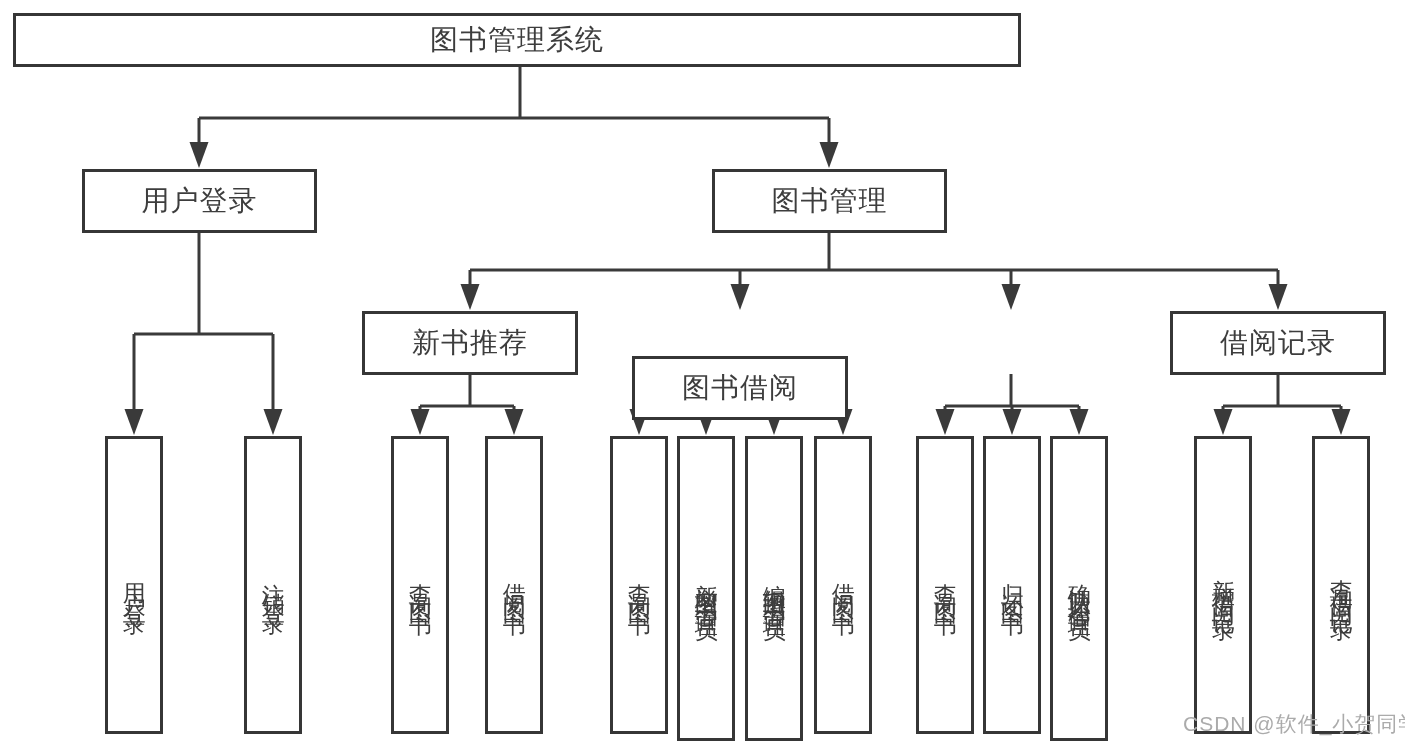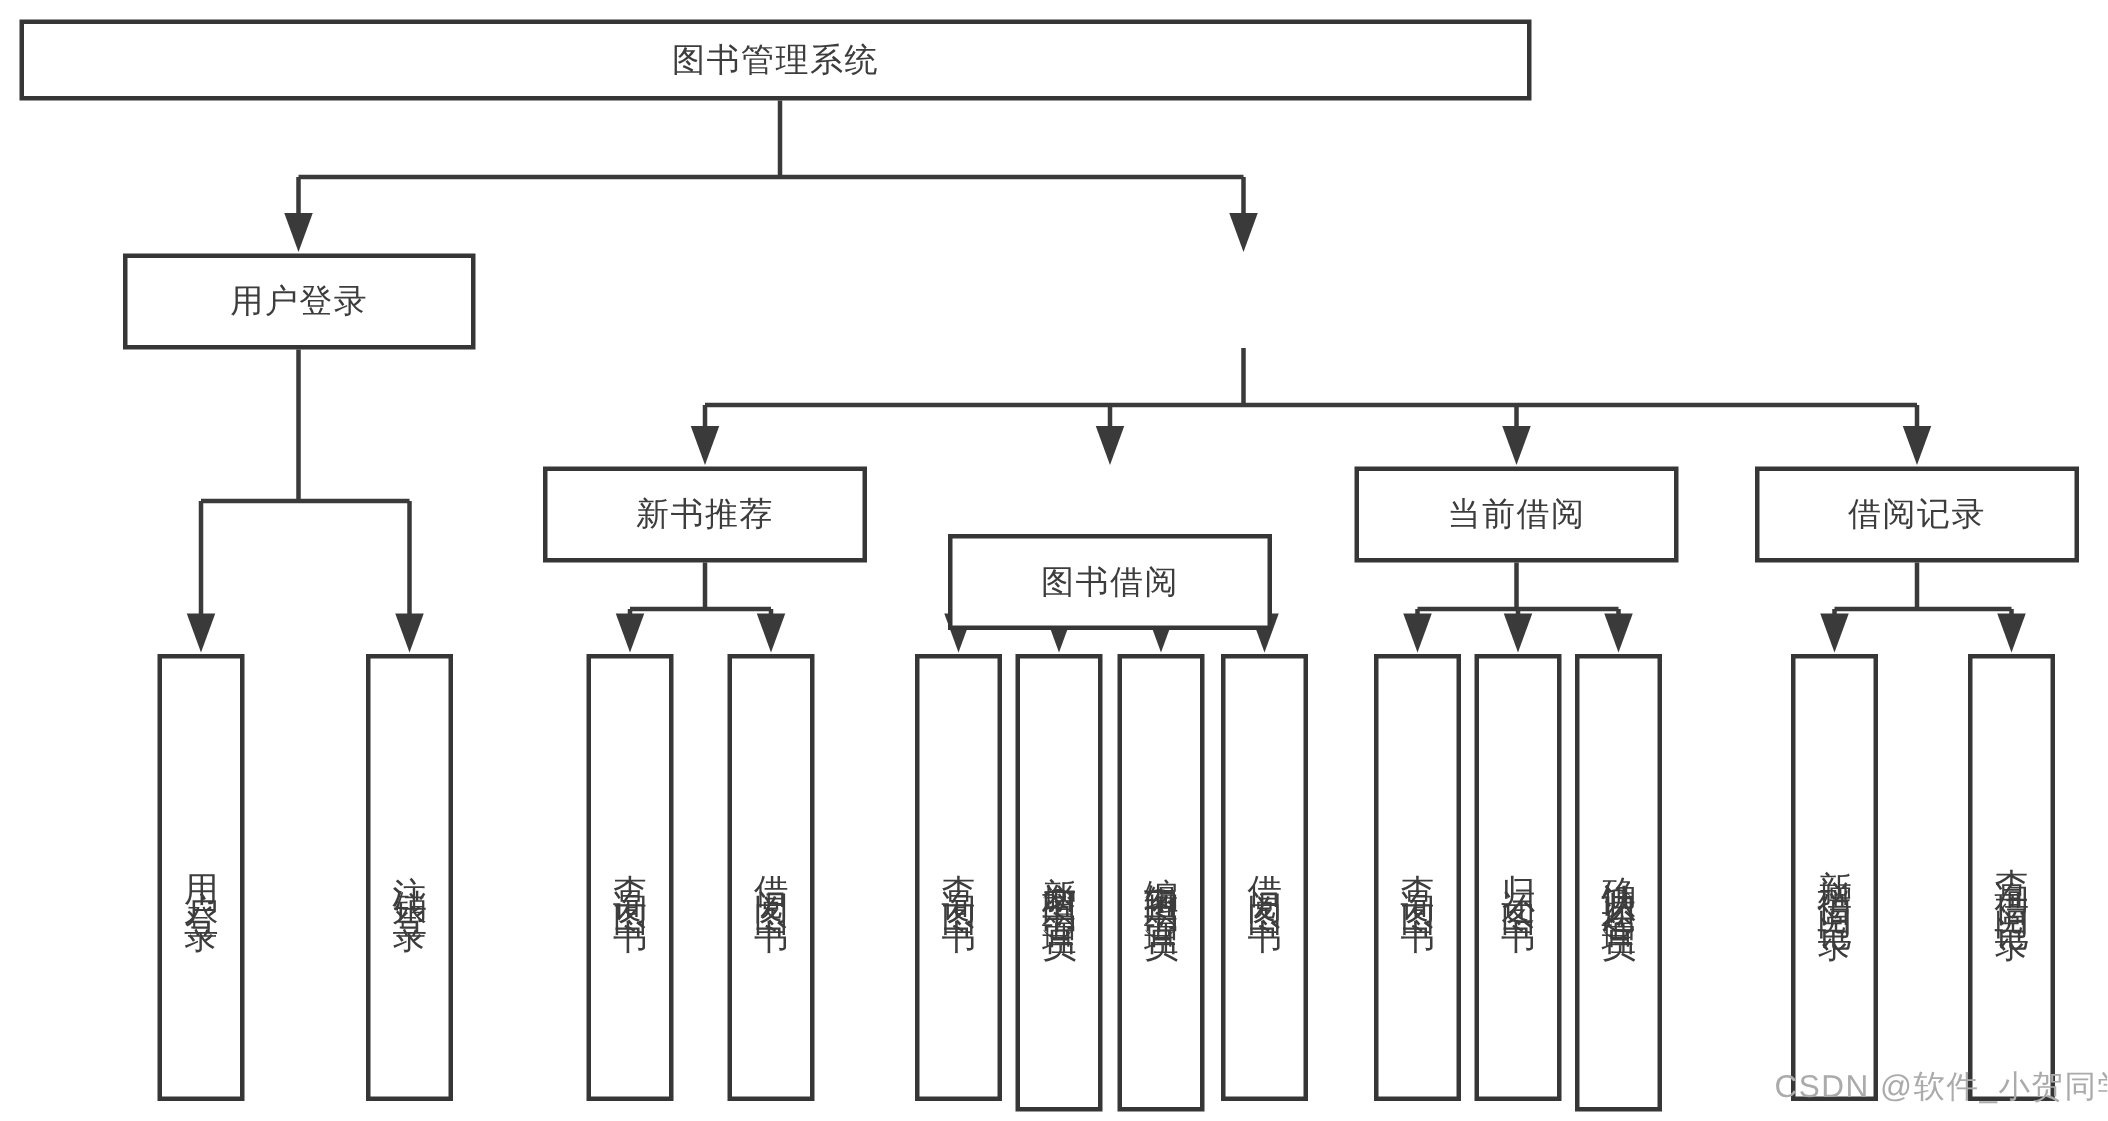--- a/index.html
+++ b/index.html
@@ -7,21 +7,21 @@
     position:relative;width:1405px;height:747px;background:#ffffff;
     font-family:"Liberation Sans","DejaVu Sans",sans-serif;color:#3d3d3d;overflow:hidden;
   }
   .wires{position:absolute;left:0;top:0;width:1405px;height:747px;pointer-events:none;}
   .wires path.ln{stroke:#3a3a3a;stroke-width:3;fill:none;}
   .wires .ah{fill:#3a3a3a;stroke:none;}
   .box{
     position:absolute;box-sizing:border-box;background:#ffffff;
     border:3px solid #363636;display:flex;align-items:center;justify-content:center;
   }
-  .hbox .lbl{font-size:22px;letter-spacing:1px;white-space:nowrap;color:#3d3d3d;}
+  .hbox .lbl{font-size:28px;letter-spacing:1px;white-space:nowrap;color:#3d3d3d;}
   .vbox .lbl{
     writing-mode:vertical-rl;text-orientation:mixed;
     font-size:23px;letter-spacing:10px;line-height:1.1;color:#3d3d3d;
   }
   .vbox .lbl.ls-mid{letter-spacing:8px;}
   .vbox .lbl.ls-tight{letter-spacing:5px;}
   .watermark{
     position:absolute;left:1183px;top:710px;font-size:21px;letter-spacing:1px;
     color:#ababab;white-space:nowrap;
   }
@@ -64,29 +64,29 @@
     <use href="#ah" transform="translate(1341,435)"></use>
   </svg>
 
   <div class="box hbox" style="left:13px;top:13px;width:1008px;height:54px;">
     <span class="lbl">图书管理系统</span>
   </div>
 
   <div class="box hbox" style="left:82px;top:169px;width:235px;height:64px;">
     <span class="lbl">用户登录</span>
   </div>
+  <div class="box hbox" style="left:712px;top:169px;width:235px;height:64px;">
+    <span class="lbl">图书管理</span>
+  </div>
 
   <div class="box hbox" style="left:362px;top:311px;width:216px;height:64px;">
     <span class="lbl">新书推荐</span>
   </div>
   <div class="box hbox" style="left:632px;top:311px;width:216px;height:64px;margin-top:45px;">
     <span class="lbl">图书借阅</span>
-  </div>
-  <div class="box hbox" style="left:903px;top:311px;width:216px;height:64px;">
-    <span class="lbl">当前借阅</span>
   </div>
   <div class="box hbox" style="left:1170px;top:311px;width:216px;height:64px;">
     <span class="lbl">借阅记录</span>
   </div>
 
   <div class="box vbox" style="left:105px;top:436px;width:58px;height:298px;">
     <span class="lbl">用户登录</span>
   </div>
   <div class="box vbox" style="left:244px;top:436px;width:58px;height:298px;">
     <span class="lbl">注销登录</span>

